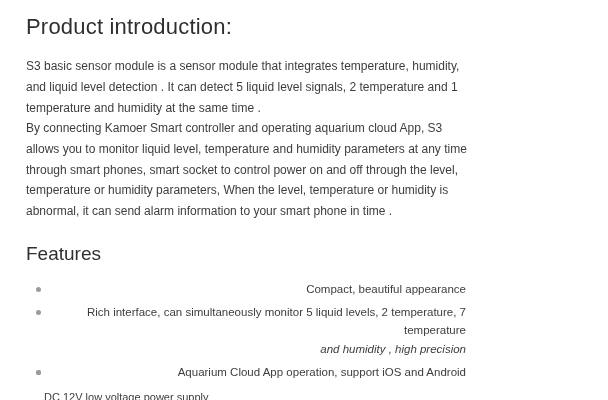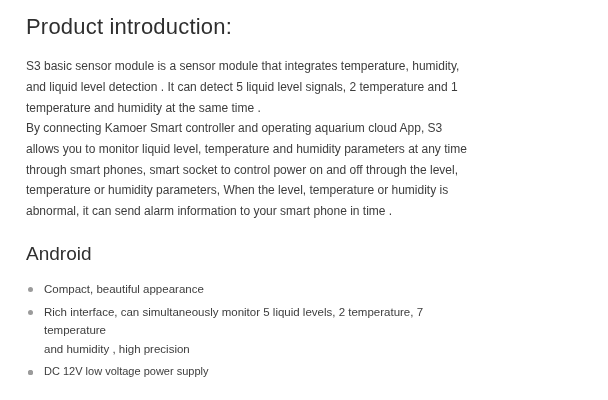--- a/index.html
+++ b/index.html
@@ -40,22 +40,23 @@
   }
   .section-heading {
     font-size: 19px;
     font-weight: normal;
     color: #2f2f2f;
     margin: 22px 0 14px 0;
     line-height: 1.2;
   }
   ul.features {
     list-style: none;
-    margin: 0;
+    margin: 8px;
     padding: 0;
+    text-align: right;
   }
   ul.features li {
     position: relative;
     padding-left: 18px;
     font-size: 11.5px;
     line-height: 1.62;
     color: #3d3d3d;
     margin-bottom: 4px;
   }
   ul.features li .bullet {
@@ -63,20 +64,21 @@
     left: 2px;
     top: 7px;
     width: 5px;
     height: 5px;
     border-radius: 50%;
     background: #9b9b9b;
     display: block;
   }
   ul.features li .sub {
     display: block;
+    font-style: italic;
   }
   .tail-line {
     font-size: 11px;
     line-height: 1.62;
     color: #3d3d3d;
     padding-left: 18px;
     margin-top: 0;
   }
 </style>
 </head>
@@ -84,35 +86,36 @@
 
 <div class="page">
 
   <h1 class="title">Product introduction:</h1>
 
   <div class="intro">
     <p>S3 basic sensor module is a sensor module that integrates temperature, humidity, and liquid level detection . It can detect 5 liquid level signals, 2 temperature and 1 temperature and humidity at the same time .</p>
     <p>By connecting Kamoer Smart controller and operating aquarium cloud App, S3 allows you to monitor liquid level, temperature and humidity parameters at any time through smart phones, smart socket to control power on and off through the level, temperature or humidity parameters, When the level, temperature or humidity is abnormal, it can send alarm information to your smart phone in time .</p>
   </div>
 
-  <h2 class="section-heading">Android</h2>
+  <h2 class="section-heading">Features</h2>
 
   <ul class="features">
     <li>
       <span class="bullet"></span>
       <span>Compact, beautiful appearance</span>
     </li>
     <li>
       <span class="bullet"></span>
       <span>Rich interface, can simultaneously monitor 5 liquid levels, 2 temperature, 7 temperature</span>
       <span class="sub">and humidity , high precision</span>
     </li>
     <li>
       <span class="bullet"></span>
     </li>
     <li>
       <span class="bullet"></span>
+      <span>Aquarium Cloud App operation, support iOS and Android</span>
     </li>
   </ul>
 
   <div class="tail-line">DC 12V low voltage power supply</div>
 
 </div>
 
 </body></html>

